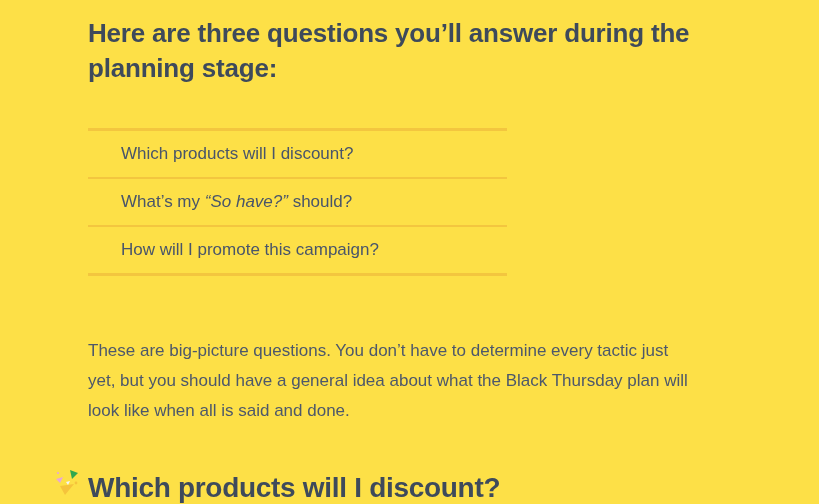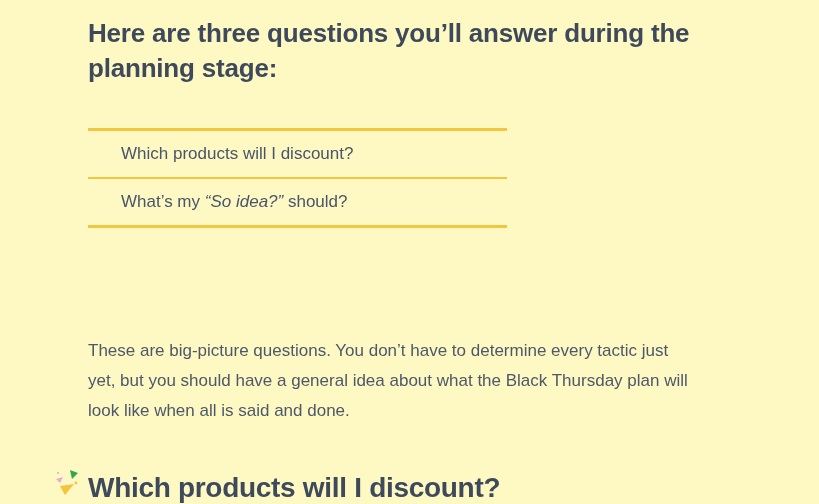--- a/index.html
+++ b/index.html
@@ -12,21 +12,21 @@
     overflow: hidden;
     background: #f5f5fa;
     font-family: "Liberation Sans", sans-serif;
     -webkit-font-smoothing: antialiased;
   }
 
   .page {
     position: relative;
     width: 819px;
     height: 504px;
-    background: #fef9c3;
+    background: #fde047;
   }
 
   
   .intro-heading {
     position: absolute;
     left: 88px;
     top: 16px;
     width: 620px;
     margin: 0;
     font-family: "Liberation Sans", sans-serif;
@@ -115,23 +115,26 @@
 
   <h2 class="intro-heading">Here are three questions you’ll answer during the planning stage:</h2>
 
   <ul class="question-list">
 
     <li class="question-item">
       <span>Which products will I discount?</span>
     </li>
 
     <li class="question-item">
-      <span>What’s my </span><span class="em-quote">“So idea?”</span><span> should?</span>
+      <span>What’s my </span><span class="em-quote">“So have?”</span><span> should?</span>
     </li>
 
+    <li class="question-item">
+      <span>How will I promote this campaign?</span>
+    </li>
 
   </ul>
 
   <p class="body-paragraph">These are big-picture questions. You don’t have to determine every tactic just yet, but you should have a general idea about what the Black Thursday plan will look like when all is said and done.</p>
 
   <div class="section-heading-row">
 
     <span class="confetti-icon">
       <svg viewBox="0 0 34 34" xmlns="http://www.w3.org/2000/svg">
         <path d="M18 6 L26 9 L20 15 Z" fill="#2fa84f"></path>

